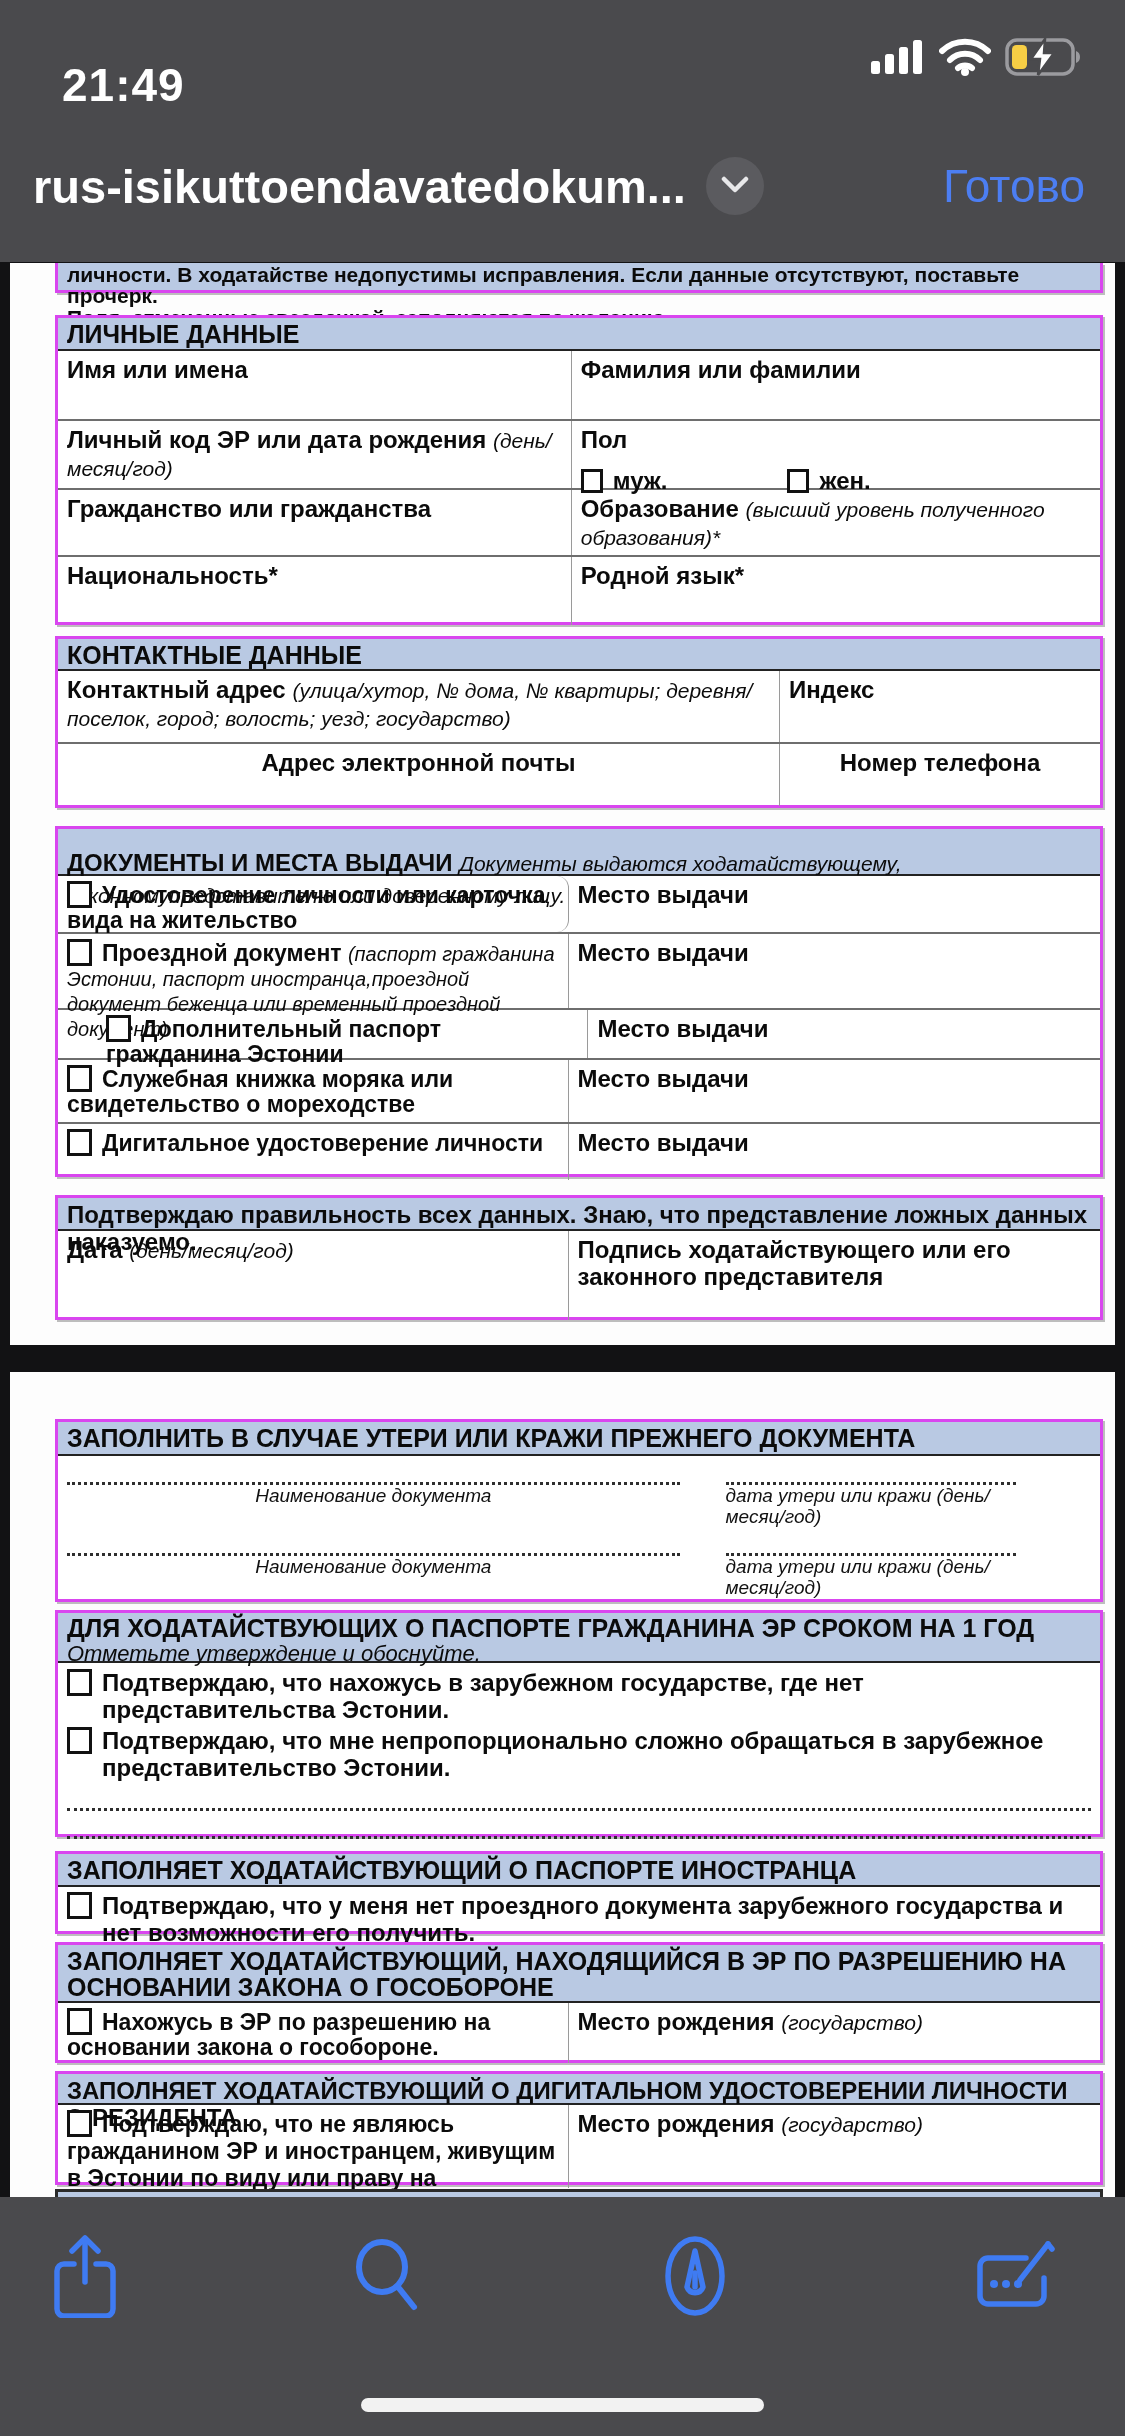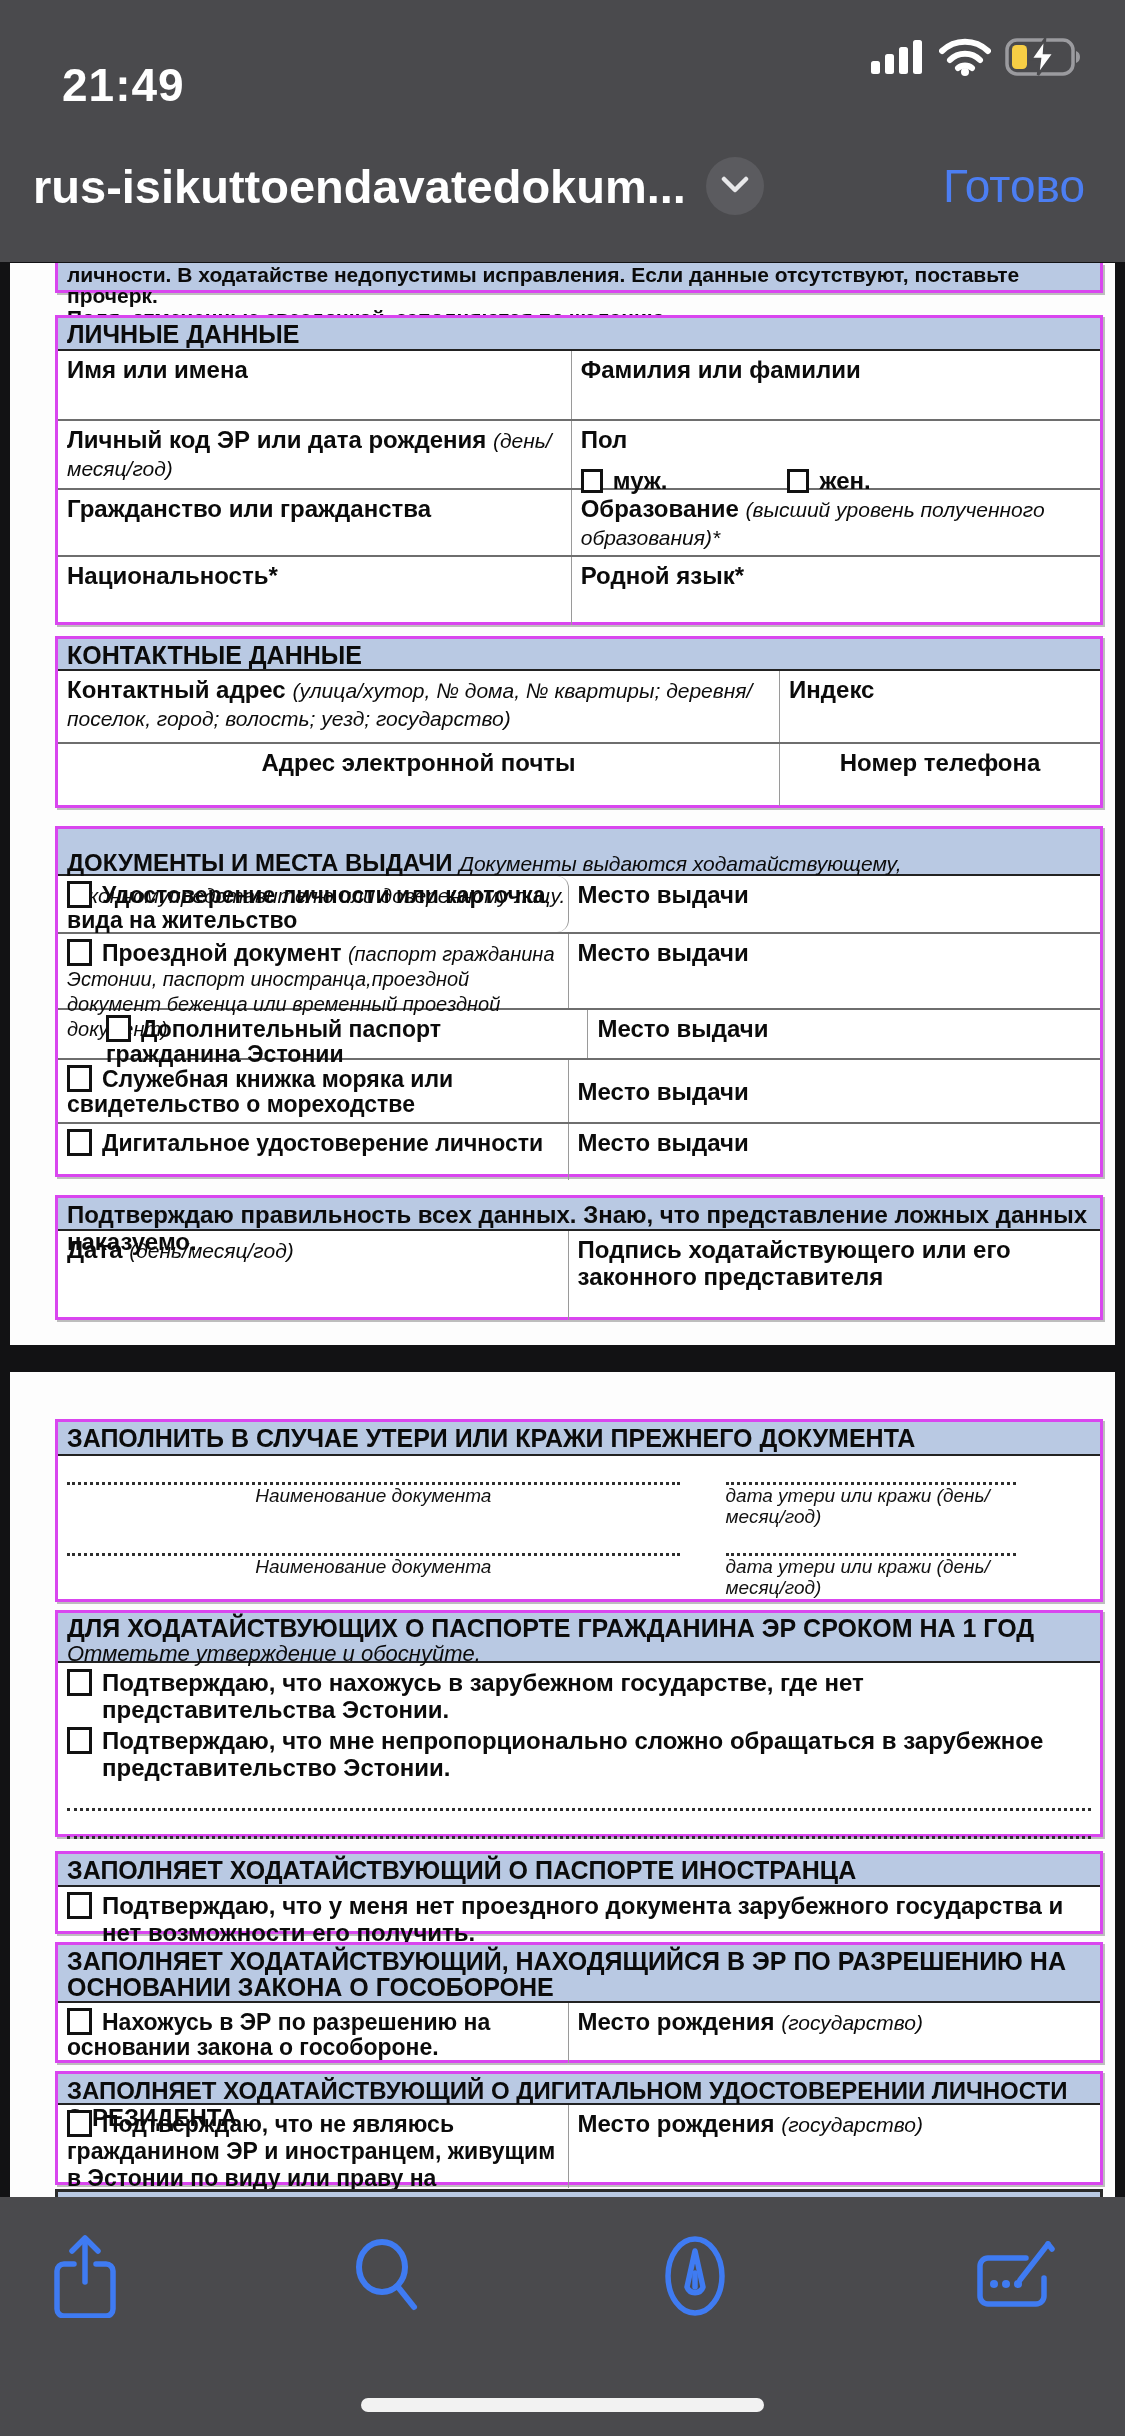--- a/index.html
+++ b/index.html
@@ -183,21 +183,21 @@
             <span class="hint" style="font-size:20px;">(паспорт гражданина Эстонии, паспорт иностранца,проездной документ беженца или временный проездной документ)</span>
           </div>
           <div class="cell" style="width:51%;">Место выдачи</div>
         </div>
         <div class="row" style="height:50px;padding-left:39px;">
           <div class="cell cl" style="width:49%; font-size:23px; line-height:25px;">
             <span class="cb"></span><span>Дополнительный паспорт гражданина Эстонии</span>
           </div>
           <div class="cell" style="width:51%;">Место выдачи</div>
         </div>
-        <div class="row" style="height:64px;align-items:center;">
+        <div class="row" style="height:64px;">
           <div class="cell cl" style="width:49%; font-size:23px; line-height:25px;">
             <span class="cb"></span><span>Служебная книжка моряка или свидетельство о мореходстве</span>
           </div>
           <div class="cell" style="width:51%;">Место выдачи</div>
         </div>
         <div class="row" style="height:58px;">
           <div class="cell cl" style="width:49%; font-size:23px; line-height:25px;">
             <span class="cb"></span><span>Дигитальное  удостоверение личности</span>
           </div>
           <div class="cell" style="width:51%;">Место выдачи</div>

